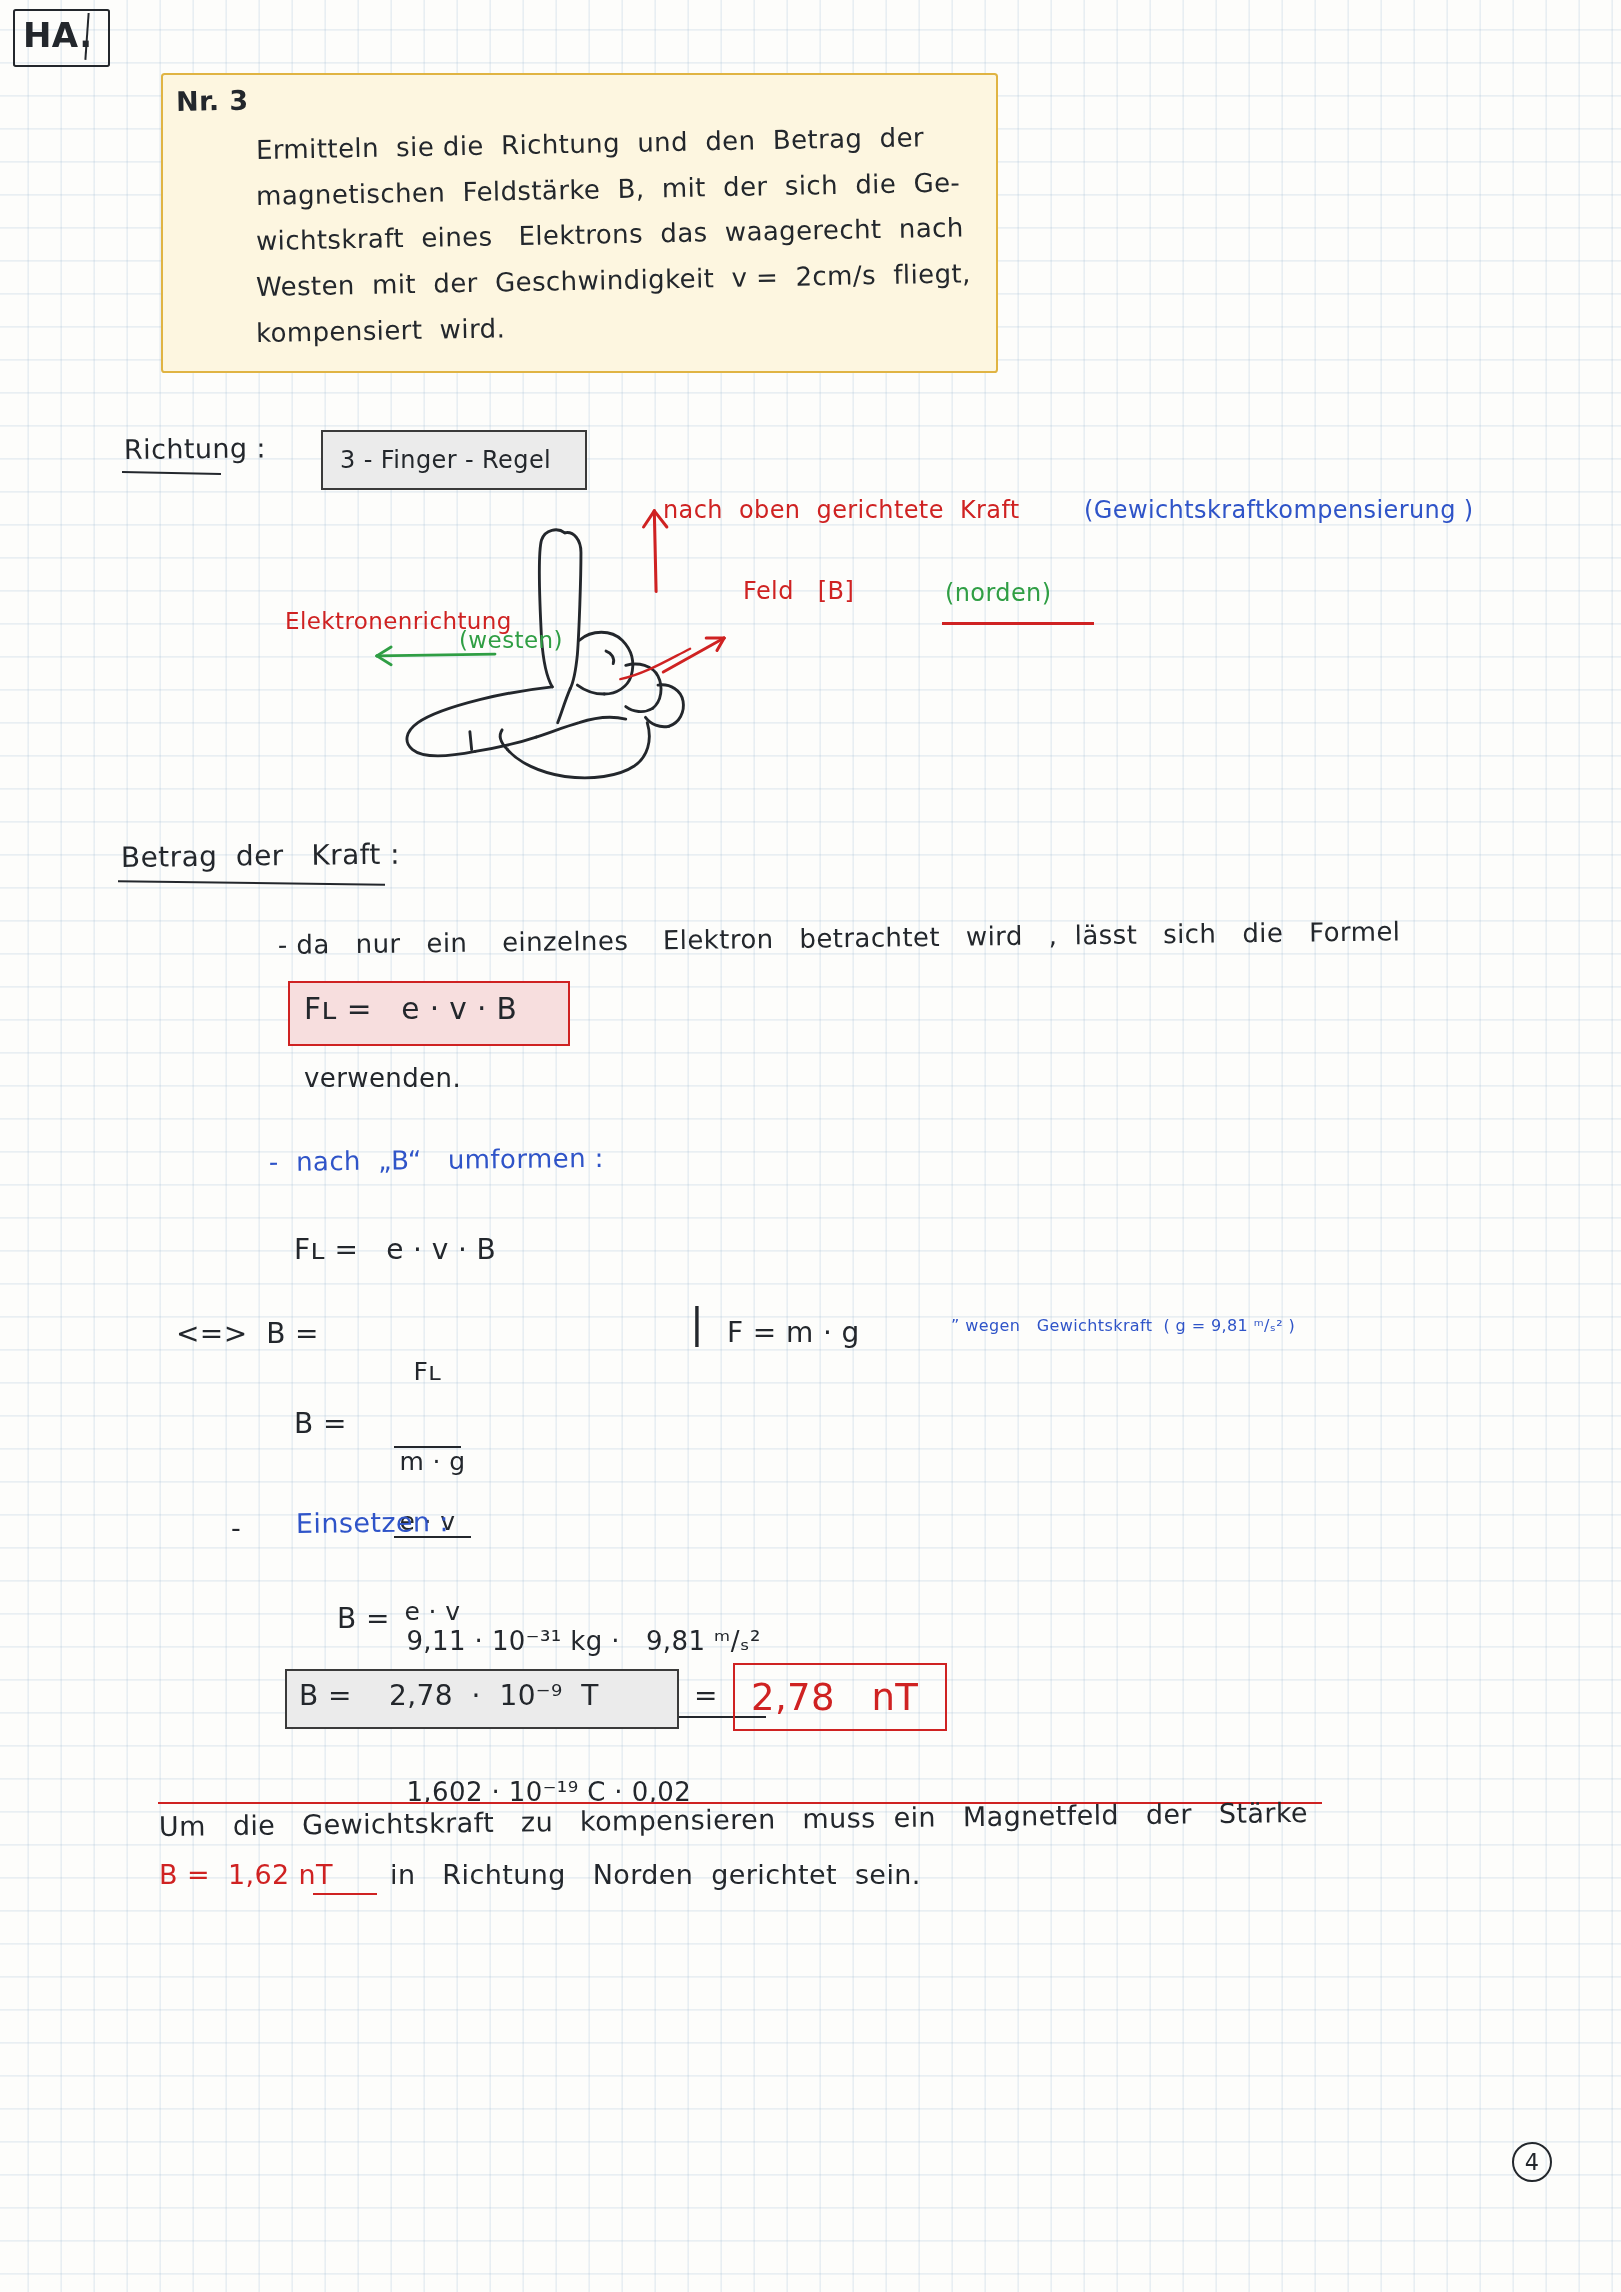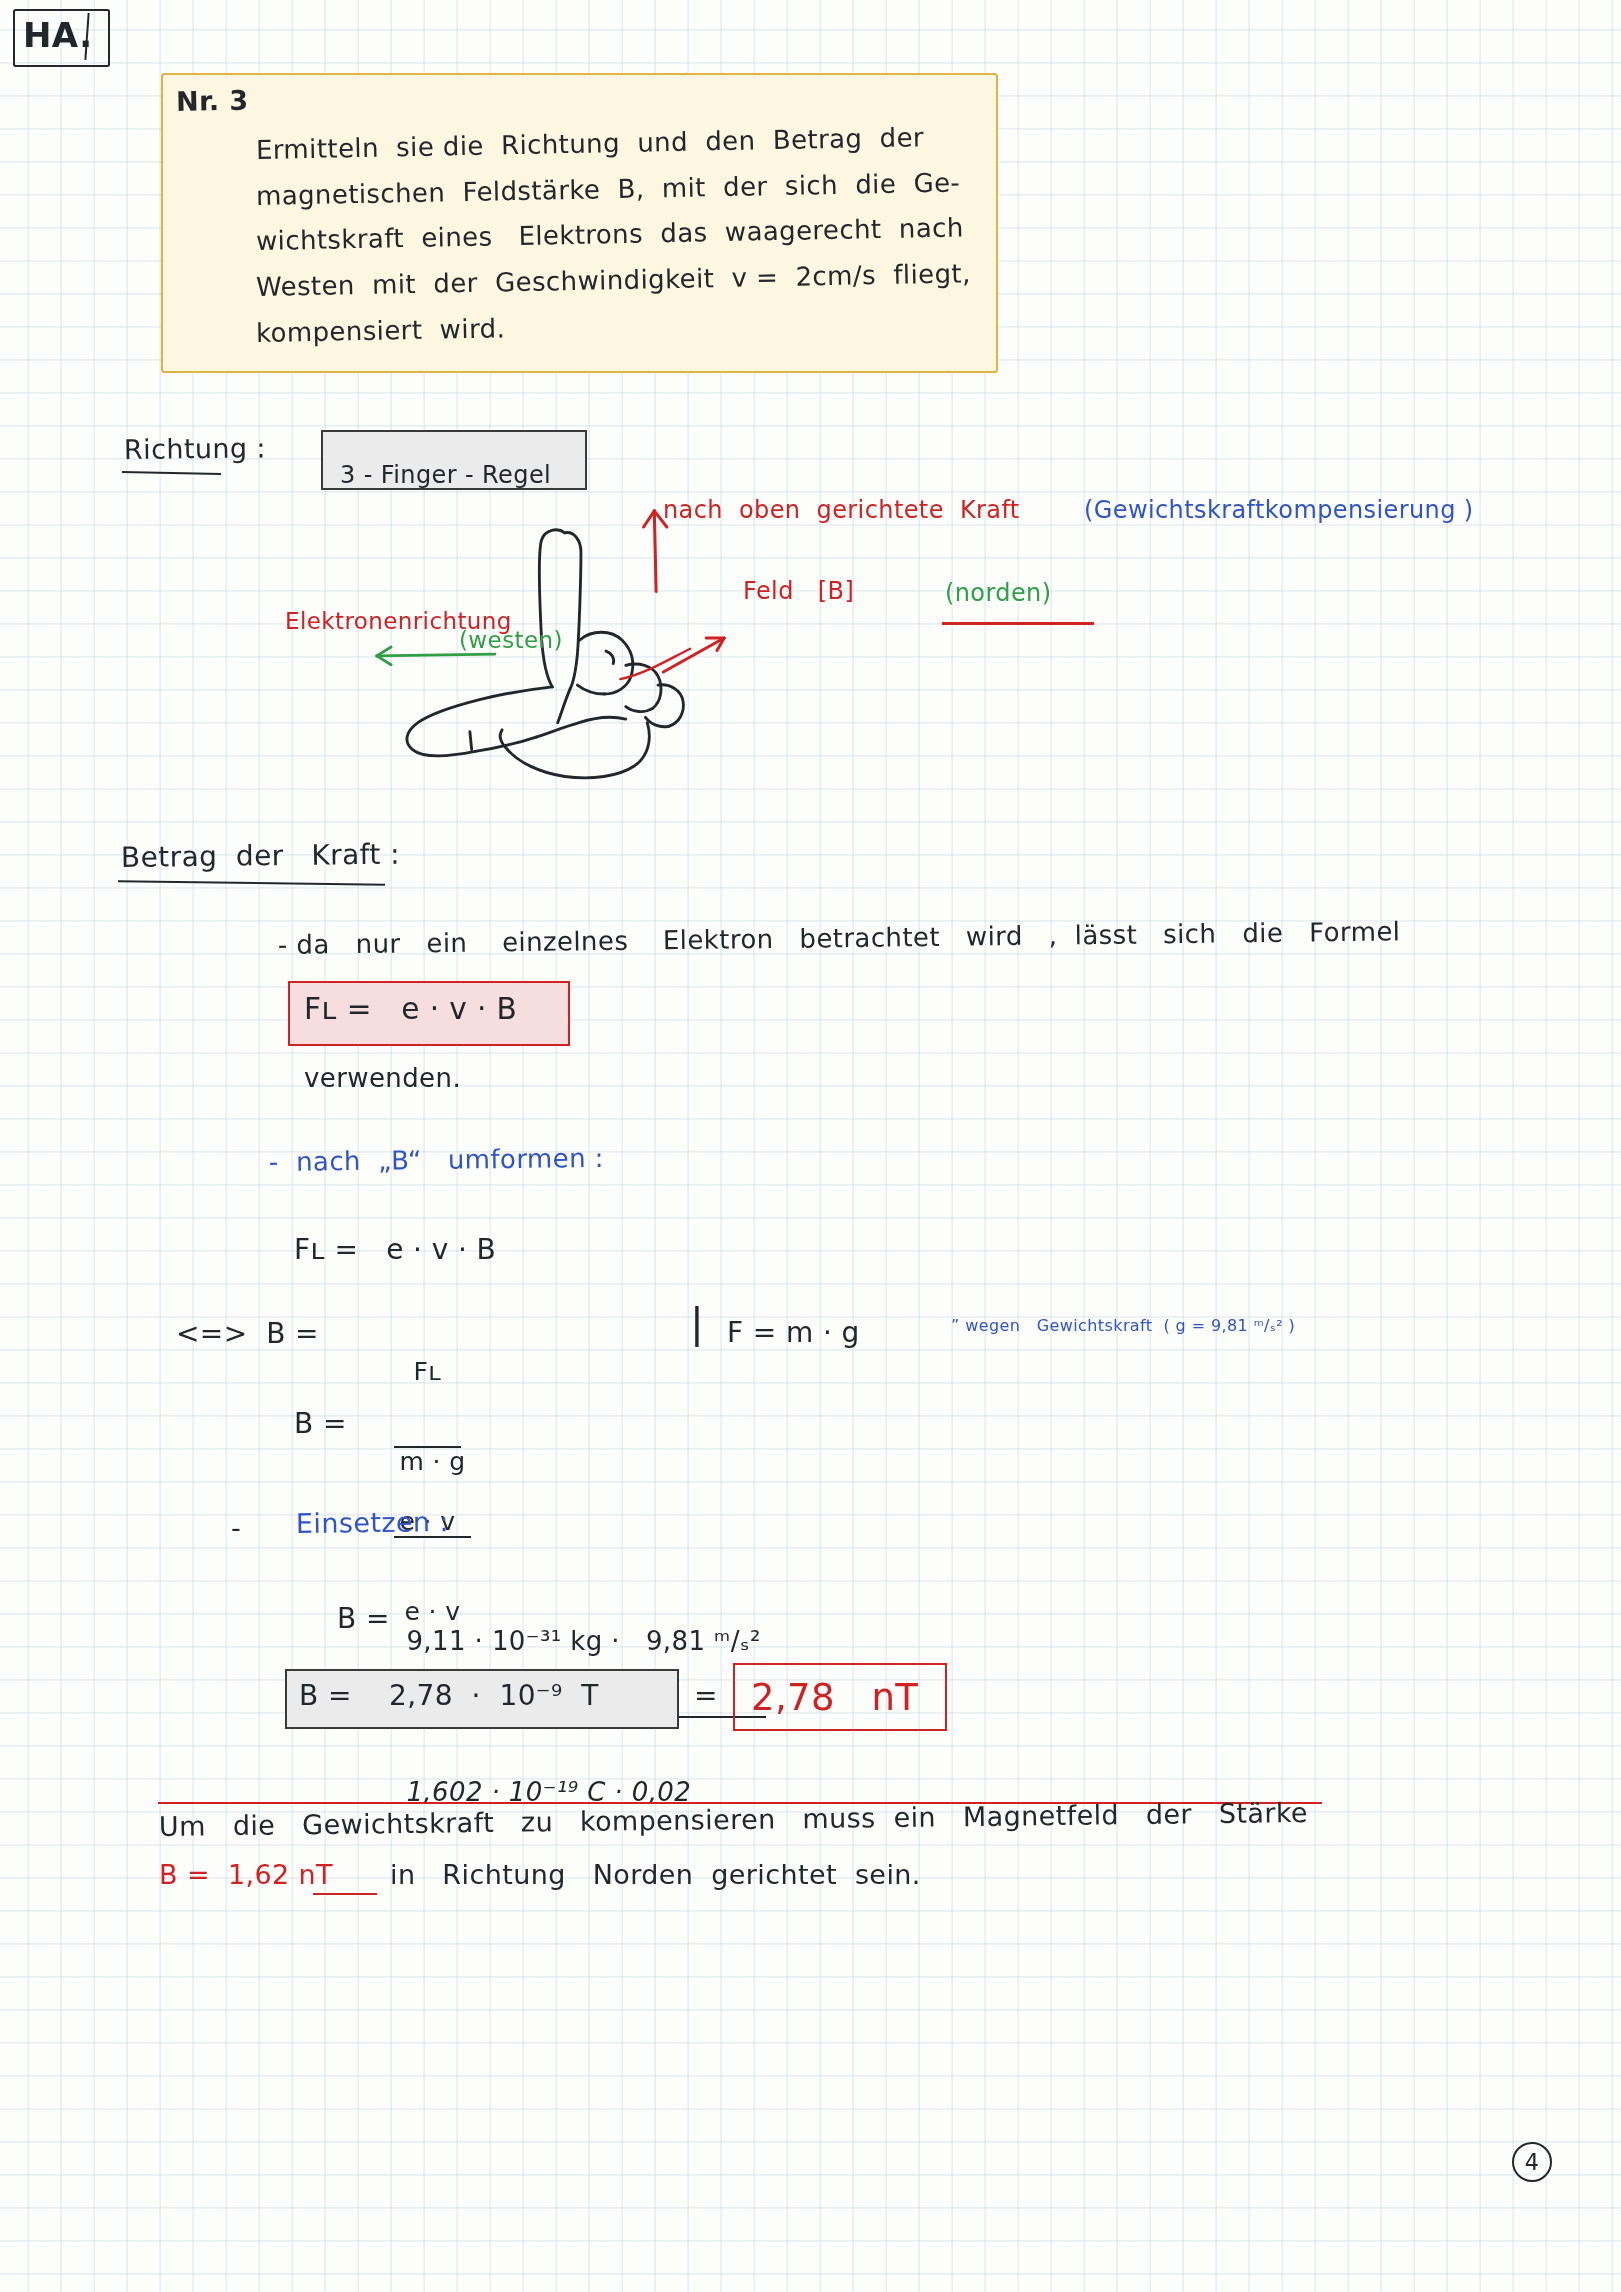--- a/index.html
+++ b/index.html
@@ -95,21 +95,21 @@
     width: 99px; height: 2.2px; background: #23272c;
     transform: rotate(1.2deg);
   }
   #rule-box {
     position: absolute; left: 321px; top: 430px;
     width: 262px; height: 56px;
     background: #ebebeb;
     border: 2.2px solid #3a3a3a;
   }
   #rule-text {
-    position: absolute; left: 340px; top: 462px;
+    position: absolute; left: 340px; top: 447px;
     font-size: 24px;
   }
 
   
   #hand-svg { position: absolute; left: 296px; top: 488px; }
   #arrows-svg { position: absolute; left: 269px; top: 484px; }
 
   .annot { position: absolute; font-size: 23px; }
 
   #feld-label { left: 743px; top: 578px; font-size: 24px; }
@@ -314,21 +314,21 @@
     <span class="den">e · v</span>
   </div>
 
   <div class="hw ink-black" style="left:231px; top:1512px; font-size:27px;">-</div>
   <div class="hw ink-blue slant2" style="left:296px; top:1508px; font-size:27px;">Einsetzen :</div>
 
   <div class="hw ink-black" style="left:337px; top:1603px; font-size:28px;">B =</div>
   <div class="frac hw ink-black" style="left:401px; top:1569px; text-align:left;">
     <span class="num" style="font-size:26px;">9,11 · 10⁻³¹ kg ·   9,81 ᵐ/ₛ²</span>
     <span class="bar"></span>
-    <span class="den" style="font-size:26px;font-style:italic;">1,602 · 10⁻¹⁹ C · 0,02</span>
+    <span class="den" style="font-size:26px;">1,602 · 10⁻¹⁹ C · 0,02</span>
   </div>
 
   <div id="result-box-gray"></div>
   <div id="result-gray-text" class="hw ink-black">B =    2,78  ·  10⁻⁹  T</div>
   <div id="equals-mid" class="hw ink-black">=</div>
   <div id="result-box-red"></div>
   <div id="result-red-text" class="hw">2,78   nT</div>
 
   <div id="concl-underline"></div>
   <div id="concl-line1" class="hw ink-black slant2">Um   die   Gewichtskraft   zu   kompensieren   muss  ein   Magnetfeld   der   Stärke</div>

